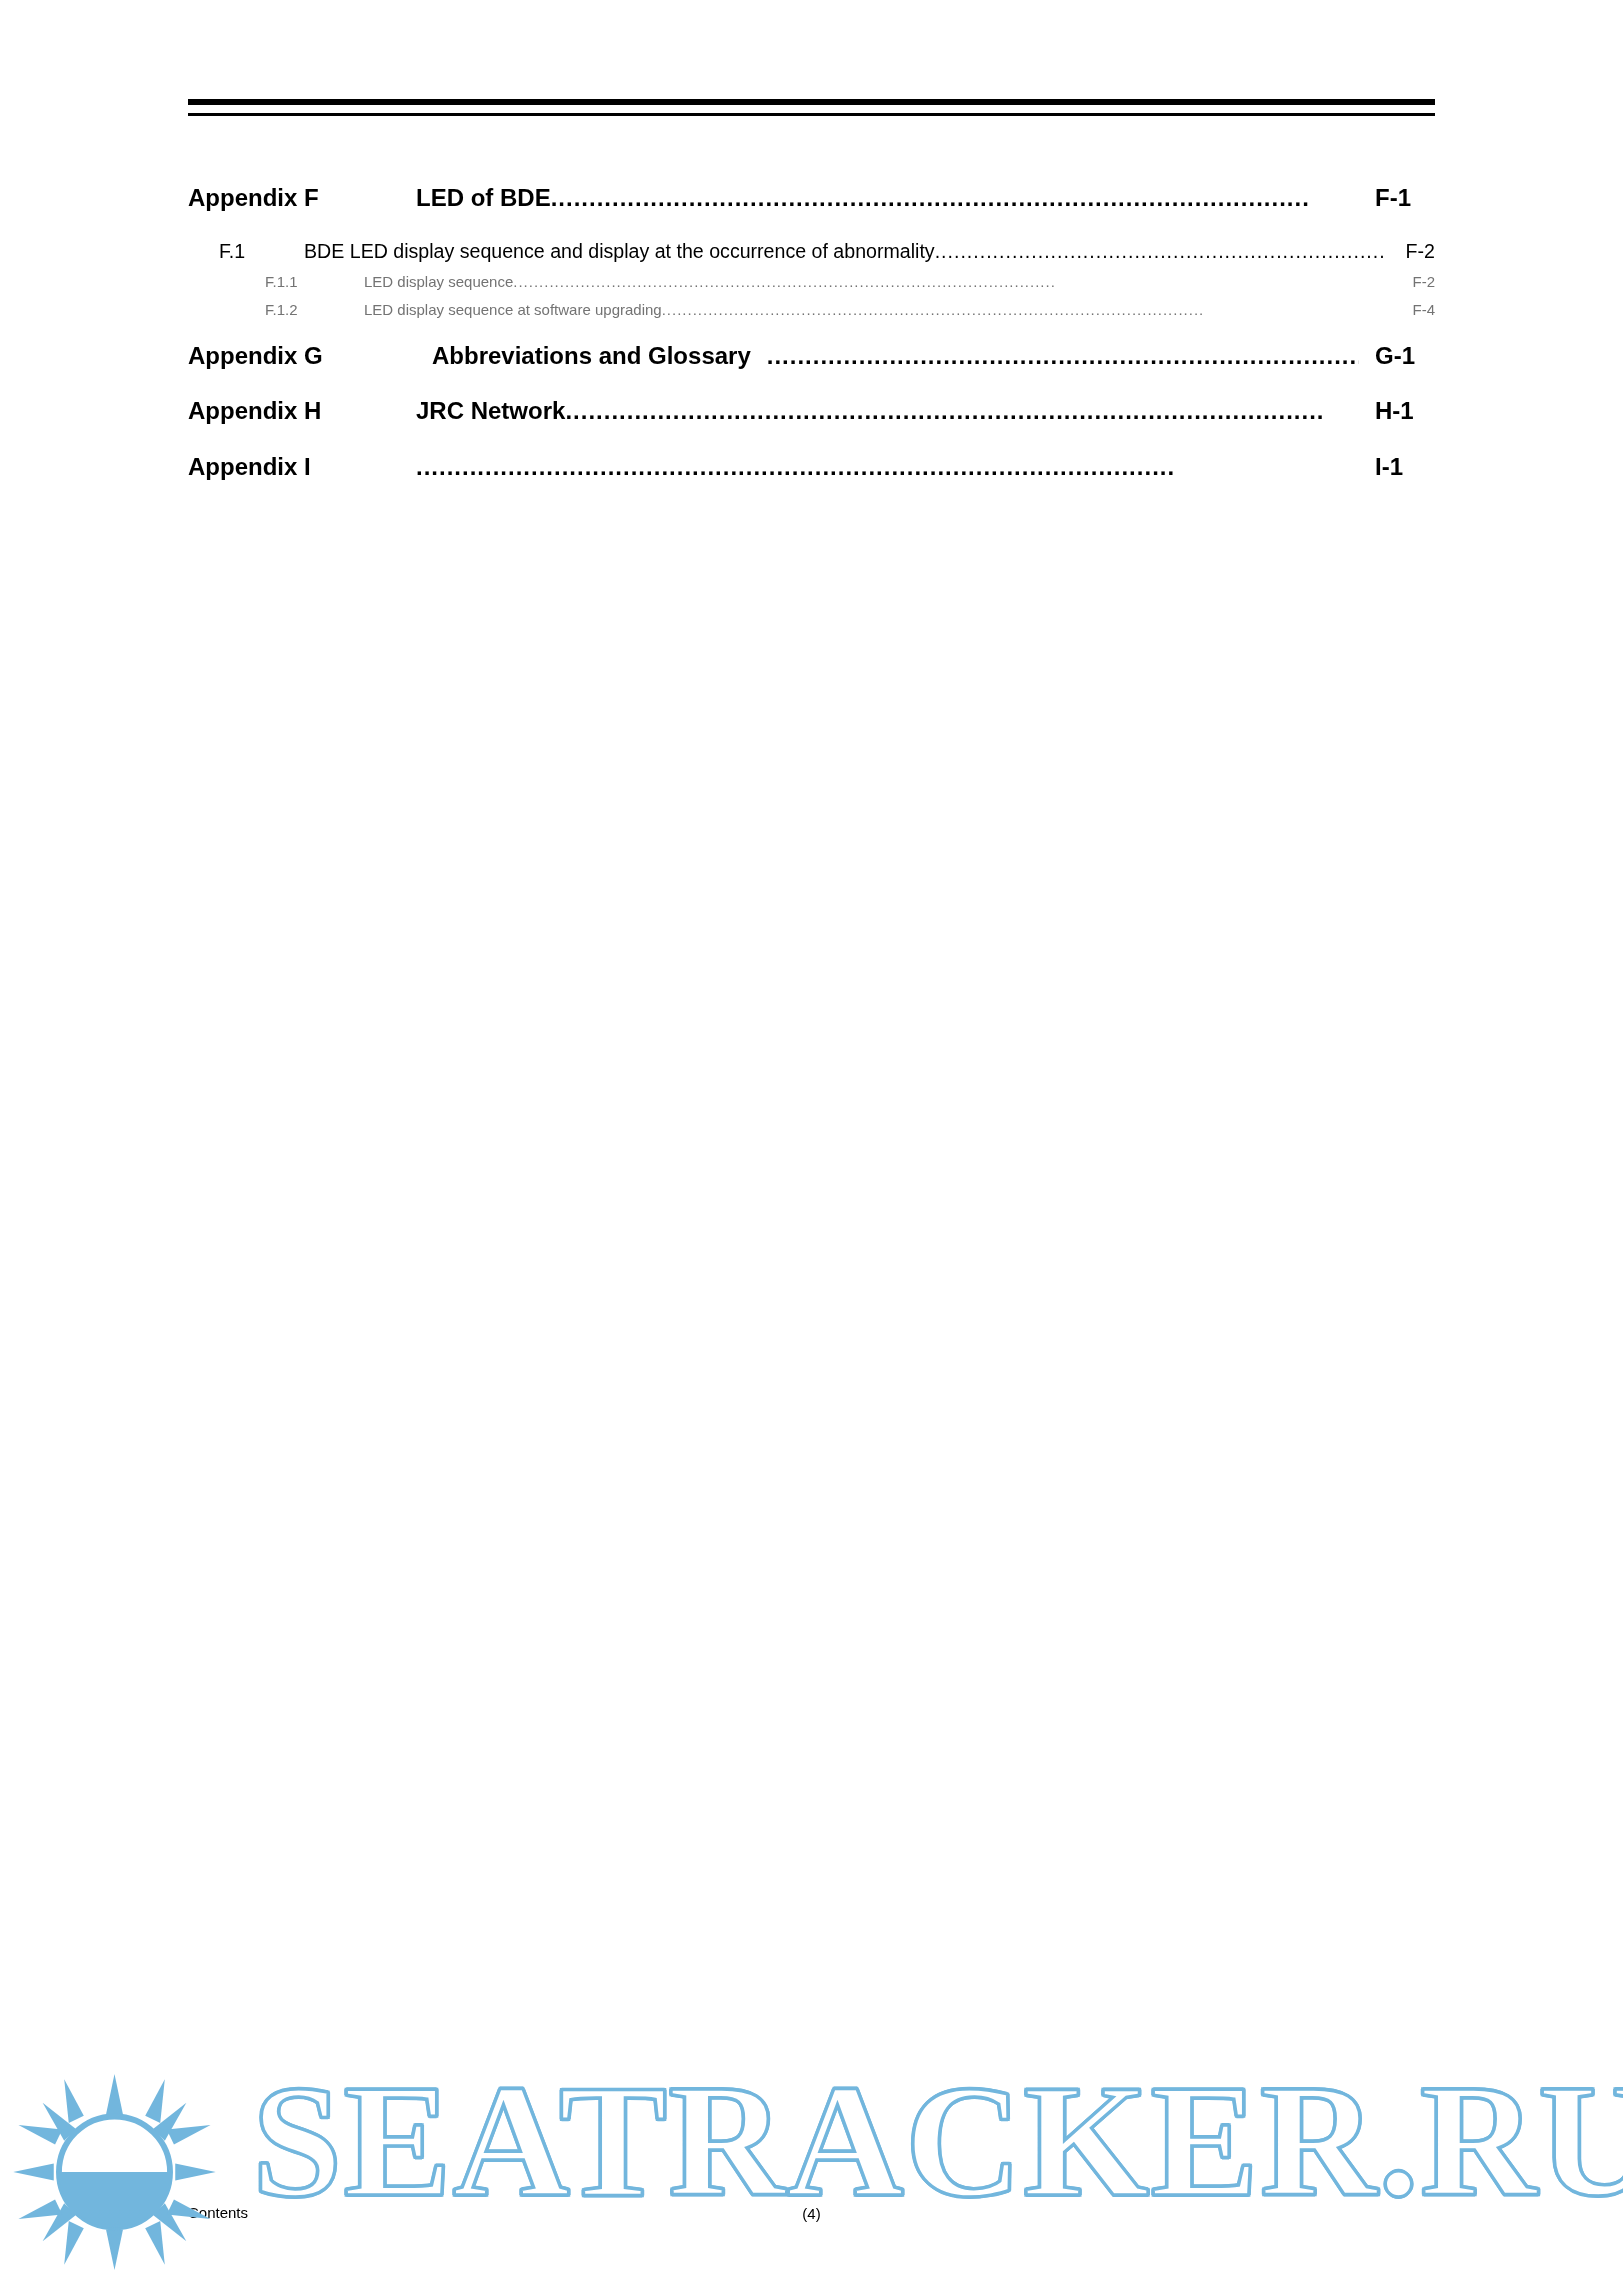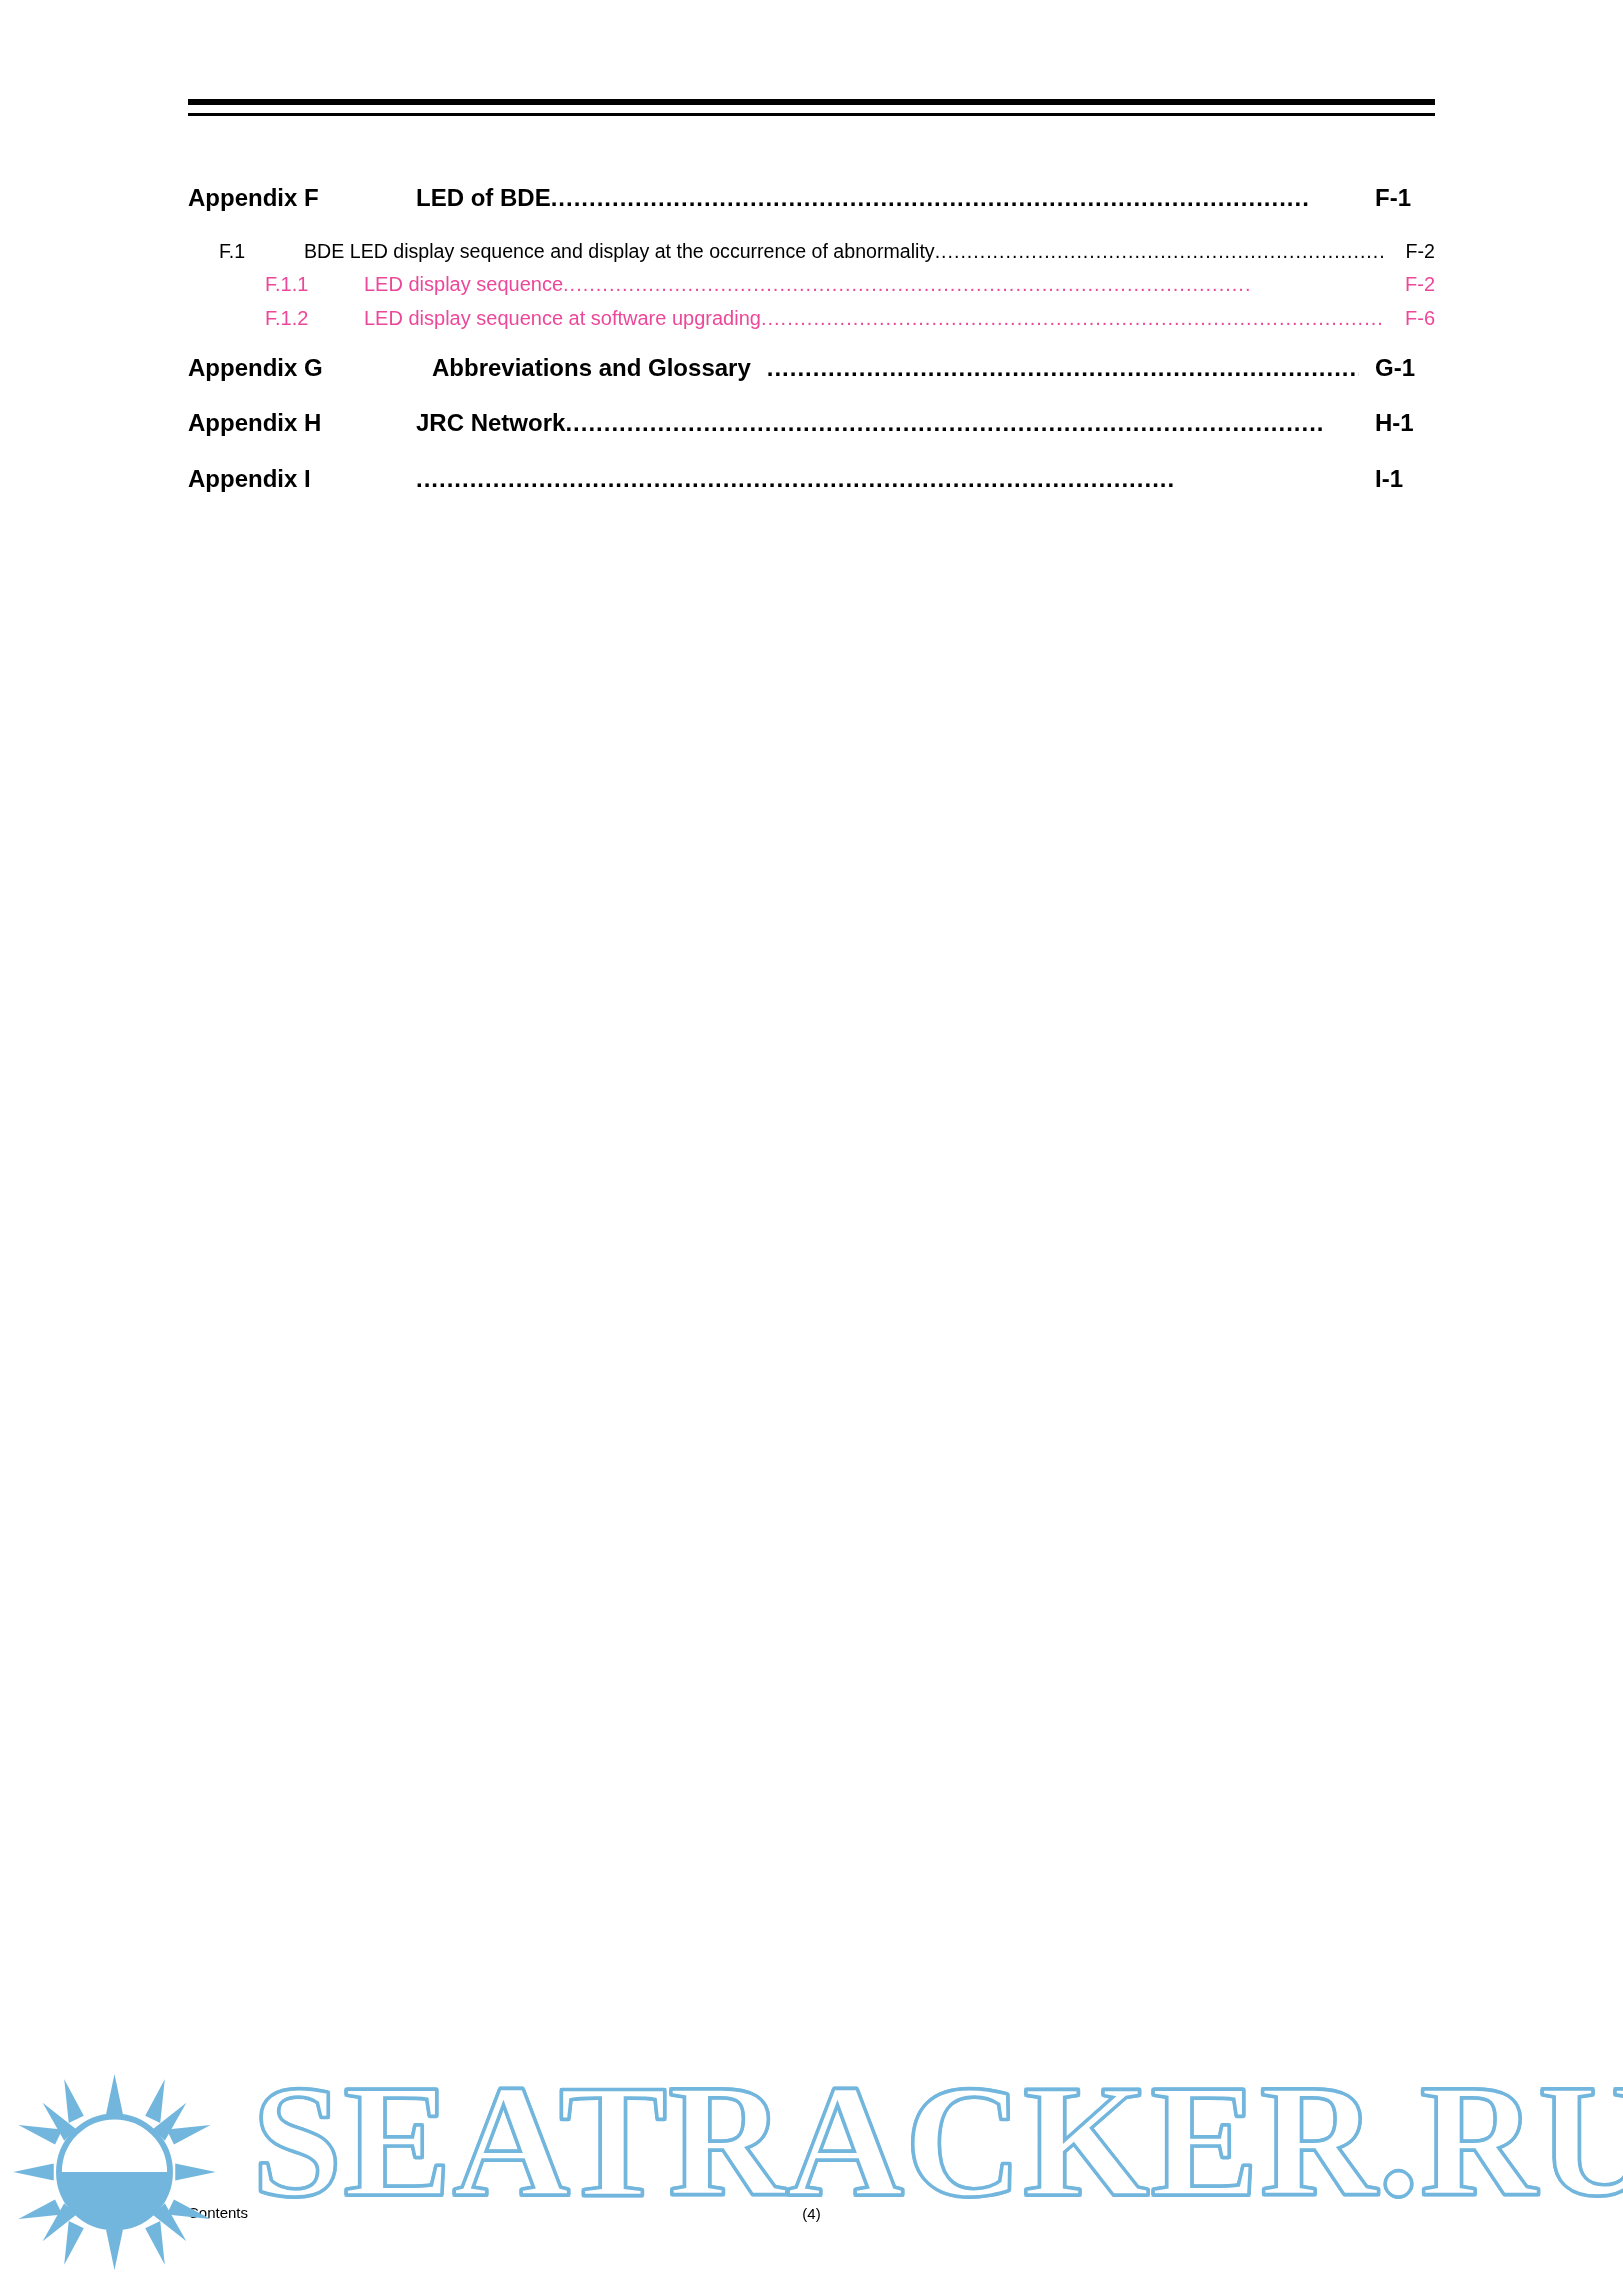--- a/index.html
+++ b/index.html
@@ -98,23 +98,23 @@
   .lvl1 .label {
     width: 85px;
   }
   .lvl1 .page-no {
     min-width: 52px;
     text-align: right;
   }
 
   
   .lvl2 {
-    font-size: 20px;
+    font-size: 15px;
     font-weight: normal;
-    color: #ec4899;
+    color: #737373;
     margin-bottom: 10.5px;
     padding-left: 77px;
     align-items: center;
   }
   .lvl2 .label {
     width: 99px;
   }
   .lvl2 .page-no {
     min-width: 52px;
     text-align: right;
@@ -201,21 +201,21 @@
       <span class="label">F.1.1</span>
       <span class="title">LED display sequence</span>
       <span class="leader">.........................................................................................................</span>
       <span class="page-no">F-2</span>
     </div>
 
     <div class="toc-row lvl2">
       <span class="label">F.1.2</span>
       <span class="title">LED display sequence at software upgrading </span>
       <span class="leader">.........................................................................................................</span>
-      <span class="page-no">F-6</span>
+      <span class="page-no">F-4</span>
     </div>
 
     <div class="toc-row lvl0 gap-before">
       <span class="label">Appendix G</span>
       <span class="title">Abbreviations and Glossary </span>
       <span class="leader">...................................................................................................</span>
       <span class="page-no">G-1</span>
     </div>
 
     <div class="toc-row lvl0">

